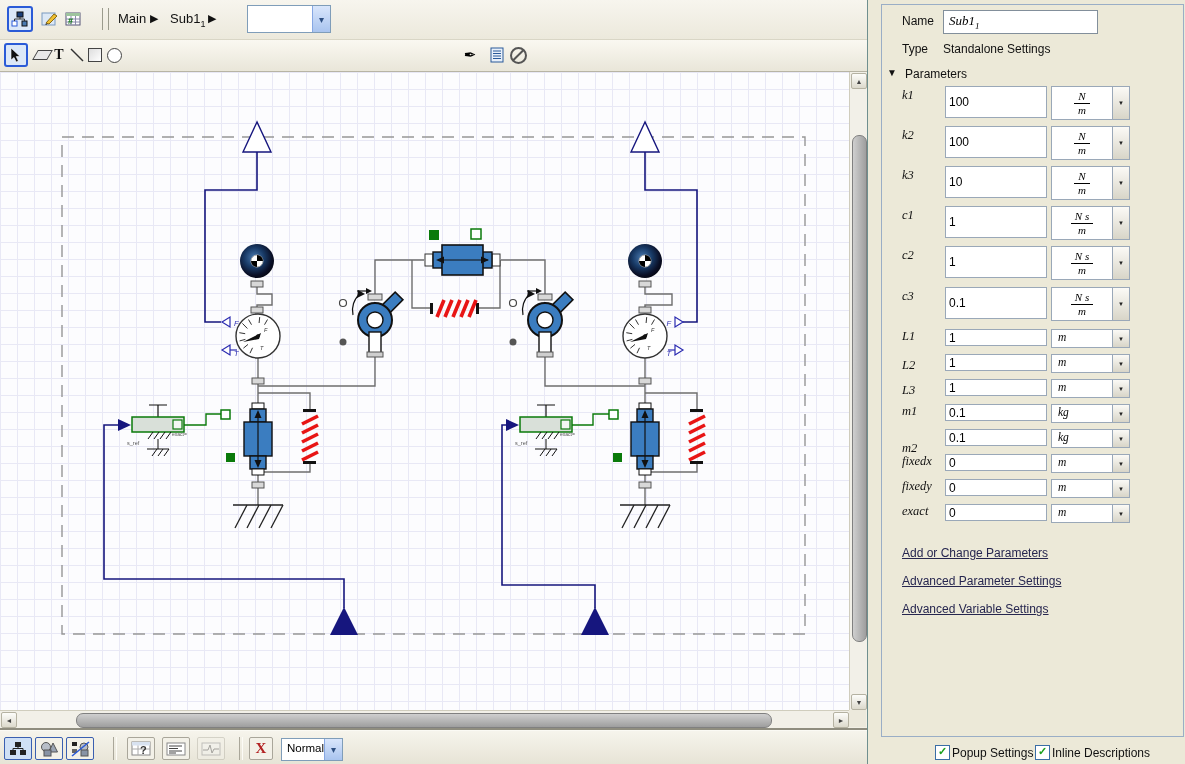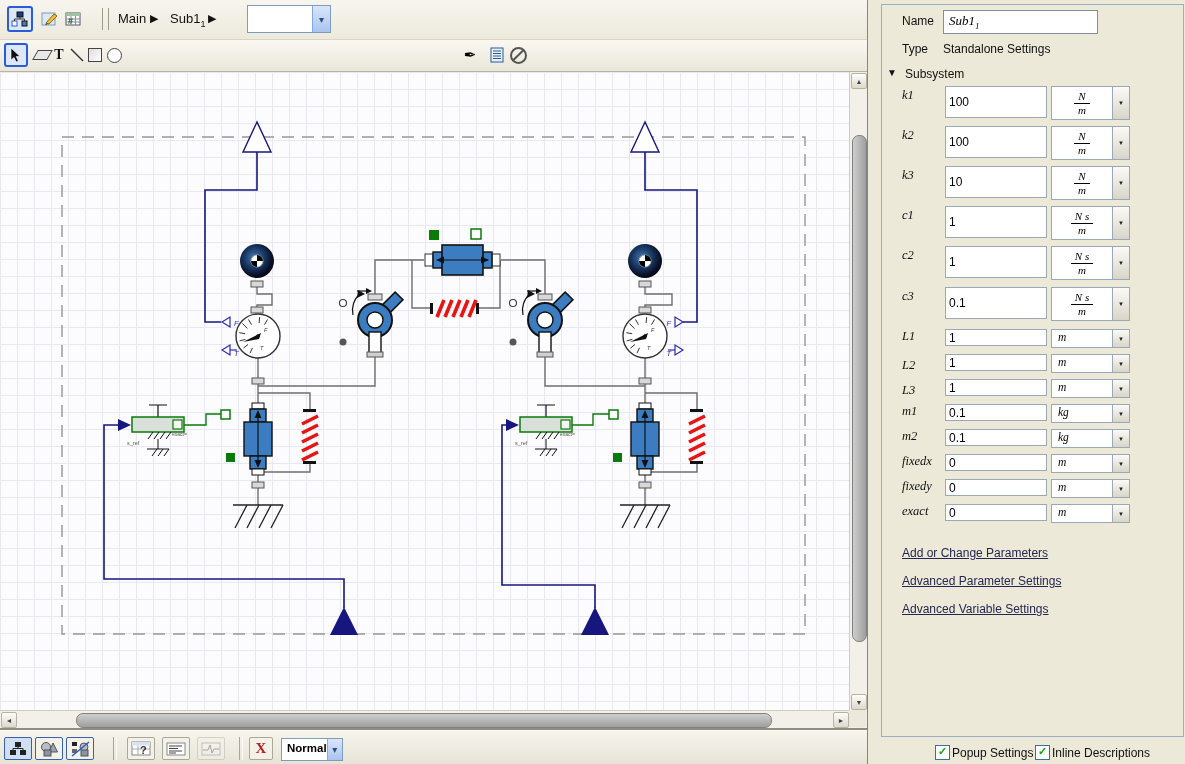--- a/index.html
+++ b/index.html
@@ -8,21 +8,21 @@
   #left{position:absolute;left:0;top:0;width:867px;height:764px;background:#f2f0e6;}
   .tb1{position:absolute;left:0;top:0;width:867px;height:39px;background:linear-gradient(#f7f5ee,#ece9dc);border-bottom:1px solid #d9d6c6;}
   .tb2{position:absolute;left:0;top:40px;width:867px;height:31px;background:linear-gradient(#faf8f1,#e9e6d9);border-bottom:1px solid #b7b4a4;}
   .tbtn{position:absolute;width:26px;height:26px;background:transparent;border:1px solid transparent;border-radius:2px;display:flex;align-items:center;justify-content:center;padding:0;}
   .tbtn.sel{border:2px solid #2b5bd7;background:#dce8f8;border-radius:3px;}
   .sep2{position:absolute;width:5px;height:22px;border-left:1px solid #9b9b8d;border-right:1px solid #9b9b8d;top:8px;}
   .crumb{position:absolute;top:11px;font-size:13px;color:#111;cursor:default;}
   .crumb sub{font-size:9px;}
   .barrow{position:absolute;top:12px;font-size:11px;color:#111;}
   .combo{position:absolute;background:#fff;border:1px solid #7f9db9;display:flex;}
-  .combo .cfield{flex:1;font-weight:bold;}
+  .combo .cfield{flex:1;}
   .combo .cbtn{width:17px;background:linear-gradient(#dcé 0,#fff 0);background:linear-gradient(#d9e6fc,#a9c4ef);border-left:1px solid #86a7e3;color:#2d4f82;font-size:10px;display:flex;align-items:center;justify-content:center;}
   .pill{position:absolute;top:44px;height:24px;border:1px solid #9a978a;border-radius:13px;display:flex;align-items:center;padding:0 6px;gap:4px;}
   .ddtiny{font-size:9px;color:#333;margin-left:auto;}
   .swatch{width:14px;height:14px;background:#000;border:1px solid #666;}
   .linesample{width:28px;height:0;border-top:2px solid #222;}
   
   #canvasbox{position:absolute;left:0;top:72px;width:849px;height:638px;background:#fcfcfe;}
   .vscroll{position:absolute;left:849px;top:72px;width:17px;height:638px;background:#f2f0e8;border-left:1px solid #d0cdbd;}
   .hscroll{position:absolute;left:0;top:710px;width:849px;height:17px;background:#f2f0e8;border-top:1px solid #d0cdbd;}
   .corner{position:absolute;left:849px;top:710px;width:17px;height:17px;background:#ece9dc;}
@@ -540,21 +540,21 @@
   <div id="rightpanel">
     <div class="inpanel"></div>
 
     <span class="plabel" style="left:34px;top:14px">Name</span>
     <div class="namebox"><span>Sub1</span><sub>1</sub></div>
 
     <span class="plabel" style="left:34px;top:42px">Type</span>
     <span class="plabel" style="left:75px;top:42px">Standalone Settings</span>
 
     <span class="tri" style="left:19px;top:67px">▼</span>
-    <span class="plabel" style="left:37px;top:67px">Subsystem</span>
+    <span class="plabel" style="left:37px;top:67px">Parameters</span>
 
     <div class="prow" style="top:86px">
       <span class="pname">k1</span>
       <input class="pval tallv" value="100" style="">
       <div class="punit tallu">
           <div class="ufrac">
             <span class="fnum">N</span>
             <span>m</span>
           </div>
           <div class="ddbtn">▼</div>
@@ -642,21 +642,21 @@
     </div>
     <div class="prow" style="top:404px">
       <span class="pname" style="top:0">m1</span>
       <input class="pval shortv" value="0.1" style="">
       <div class="punit shortu">
           <span class="uplain">kg</span>
           <div class="ddbtn">▼</div>
         </div>
     </div>
     <div class="prow" style="top:429px">
-      <span class="pname" style="top:0">m2</span>
+      <span class="pname" style="top:12px">m2</span>
       <input class="pval shortv" value="0.1" style="">
       <div class="punit shortu">
           <span class="uplain">kg</span>
           <div class="ddbtn">▼</div>
         </div>
     </div>
     <div class="prow" style="top:454px">
       <span class="pname" style="top:0">fixedx</span>
       <input class="pval shortv" value="0" style="">
       <div class="punit shortu">

